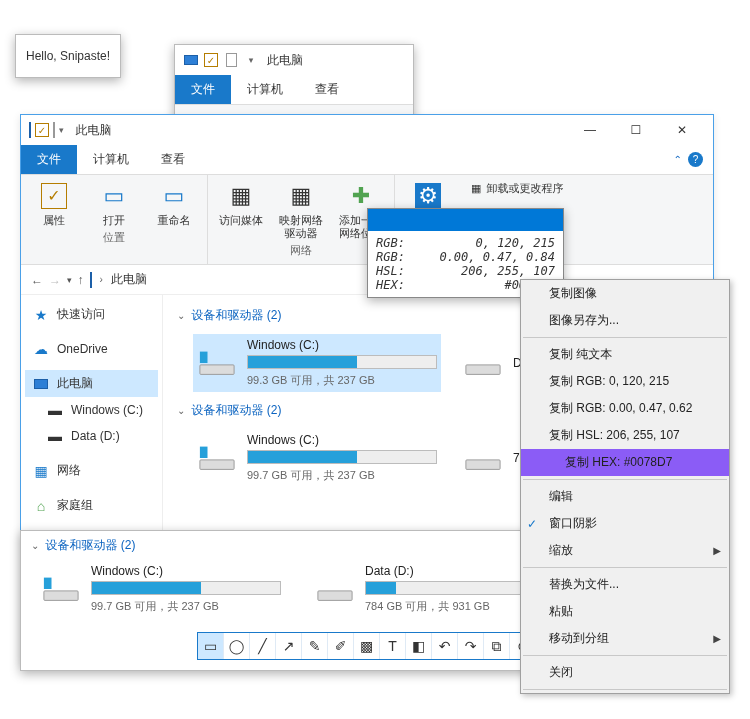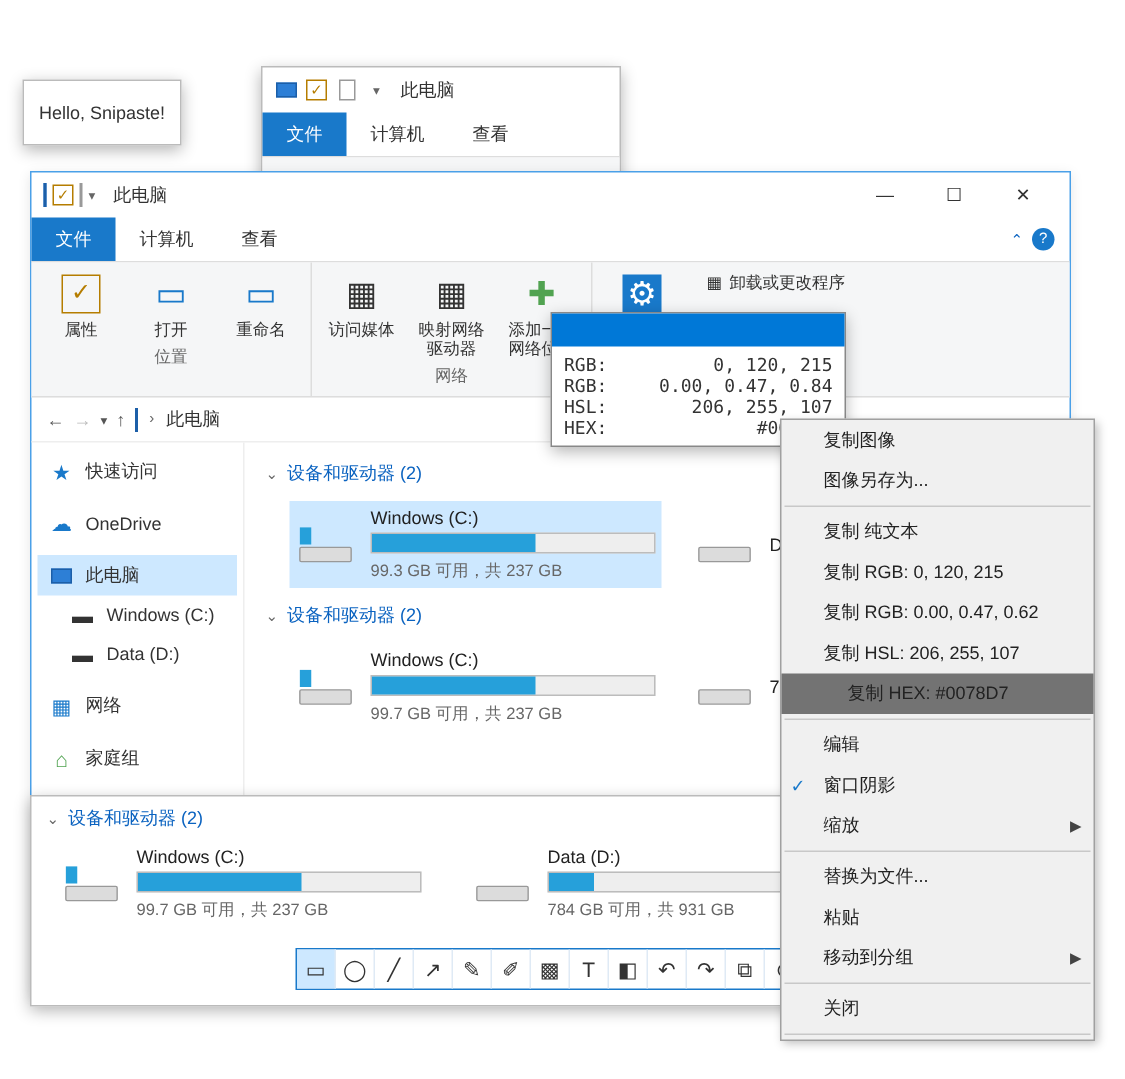--- a/index.html
+++ b/index.html
@@ -1,23 +1,23 @@
 <!DOCTYPE html>
 <html><head>
   <meta charset="utf-8">
   <style>
     * { margin:0; padding:0; box-sizing:border-box; }
     body { font-family: "Microsoft YaHei", "Segoe UI", sans-serif; font-size:12px; color:#333; background:#fff; width:750px; height:719px; position:relative; overflow:hidden; }
 
     
     .clip { position:absolute; background:#fff; border:1px solid #bbb; box-shadow:0 3px 10px rgba(0,0,0,.3); }
-    .clip-hello { left:15px; top:53px; padding:14px 10px; }
+    .clip-hello { left:15px; top:34px; padding:14px 10px; }
     .clip-explorer-small { left:174px; top:44px; width:240px; }
     .clip-drives { left:20px; top:530px; width:694px; background:#fff; }
-    .clip-color { left:367px; top:208px; width:197px; background:#fff; border-color:#888; }
+    .clip-color { left:367px; top:208px; width:197px; background:#fff; border-color:#888;font-style:italic; }
 
     
     .se-title { display:flex; align-items:center; height:30px; padding:0 8px; gap:8px; }
     .se-title .iconbox { display:flex; gap:4px; align-items:center; }
     .se-title .iconbox .ibx { width:16px; height:16px; display:flex; align-items:center; justify-content:center; }
     .mon { width:14px; height:10px; background:#2d7fd6; border:1px solid #1c5fa8; }
     .chk { width:14px; height:14px; border:1px solid #b57d00; display:flex; align-items:center; justify-content:center; color:#b57d00; font-size:10px; }
     .doc { width:11px; height:14px; background:#fff; border:1px solid #999; }
     .se-tabs { display:flex; border-bottom:1px solid #ddd; }
     .se-tab { padding:6px 16px; }
@@ -85,21 +85,21 @@
     
     .ci-swatch { width:100%; height:22px; background:#0078d7; }
     .ci-rows { padding:5px 8px; font-family:Consolas, monospace; }
     .ci-row { display:flex; }
     .ci-row span:first-child { width:46px; }
     .ci-row span:last-child { flex:1; text-align:right; white-space:pre; }
 
     
     .ctx-menu { position:absolute; left:520px; top:279px; width:210px; background:#f0f0f0; border:1px solid #a0a0a0; box-shadow:2px 2px 6px rgba(0,0,0,.25); }
     .ctx-item { display:flex; align-items:center; padding:5px 8px 5px 28px; font-size:12px; color:#222; position:relative; white-space:nowrap; }
-    .ctx-item.hl { background:#737373;padding-left:44px; }
+    .ctx-item.hl { background:#8b5cf6;padding-left:44px; }
     .ctx-sep { border-top:1px solid #c8c8c8; margin:3px 2px; }
     .ctx-check { position:absolute; left:6px; color:#1979ca; font-size:12px; }
     .ctx-arrow { position:absolute; right:8px; color:#444; font-size:10px; }
 
     
     .c-blue { color:#1979ca; }
     .c-green { color:#51a351; }
     .c-orange { color:#efae1f; }
   </style>
 </head>

